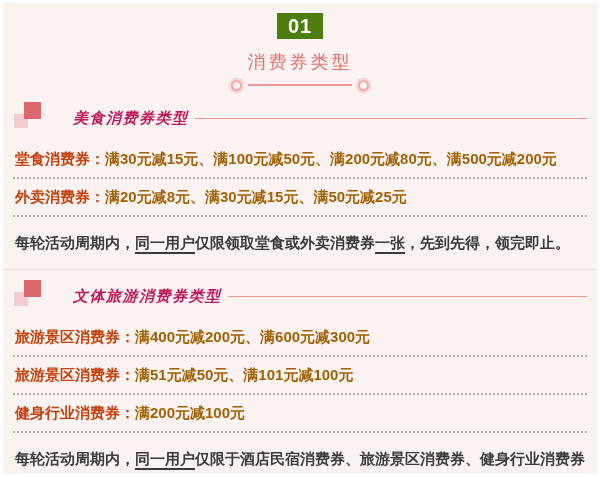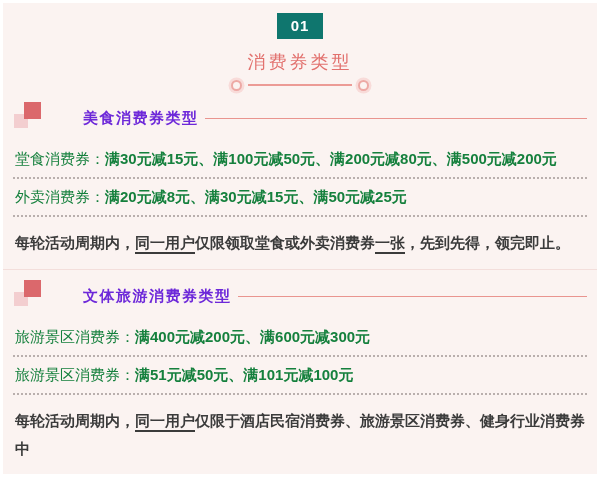--- a/index.html
+++ b/index.html
@@ -18,23 +18,23 @@
     width: 100%; height: 100%;
     box-sizing: border-box;
     background: #fbf3f1;
     padding: 0 10px;
     overflow: hidden;
   }
   
   .badge {
     width: 46px; height: 26px;
     margin: 10px auto 0;
-    background: #0f766e;
+    background: #4d7c0f;
     color: #ffffff;
-    font-size: 15px; font-weight: 700;
+    font-size: 20px; font-weight: 700;
     text-align: center; line-height: 26px;
     letter-spacing: 1px;
   }
   .title {
     margin-top: 11px;
     text-align: center;
     color: #e2716e;
     font-size: 18px;
     font-weight: 400;
     letter-spacing: 3px;
@@ -64,39 +64,40 @@
   .sec-head {
     margin-top: 8px;
     display: flex;
     align-items: center;
     height: 36px;
   }
   .sq-icon { position: relative; width: 40px; height: 32px; flex: 0 0 40px; }
   .sq-dark { position: absolute; left: 11px; top: 0; width: 17px; height: 17px; background: #db686c; z-index: 2; }
   .sq-light { position: absolute; left: 1px; top: 12px; width: 14px; height: 14px; background: #f3ced0; z-index: 1; }
   .sec-title {
-    margin-left: 30px;
-    color: #6d28d9;
+    margin-left: 20px;
+    color: #be185d;
     font-size: 15px;
     font-weight: 700;
     letter-spacing: 1.5px;
     white-space: nowrap;
+    font-style: italic;
   }
   .sec-line { flex: 1; height: 1px; background: #e9948f; margin-left: 6px; }
   
   .rows { margin-top: 5px; }
   .row {
     padding: 8px 0 8px 2px;
     border-bottom: 2px dotted #b9afad;
     font-size: 15px;
     line-height: 20px;
     white-space: nowrap;
   }
-  .row .label { color: #15803d; font-weight: 400; }
-  .row .value { color: #15803d; font-weight: 600; }
+  .row .label { color: #c2410c; font-weight: 700; }
+  .row .value { color: #a16207; font-weight: 600; }
   
   .note {
     margin: 0;
     padding: 12px 2px 10px;
     color: #3b3b3b;
     font-size: 15px;
     font-weight: 700;
     line-height: 28px;
   }
   .note u {
@@ -151,18 +152,21 @@
         <span class="sec-title">文体旅游消费券类型</span>
         <span class="sec-line"></span>
       </div>
       <div class="rows">
         <div class="row">
           <span class="label">旅游景区消费券：</span><span class="value">满400元减200元、满600元减300元</span>
         </div>
         <div class="row">
           <span class="label">旅游景区消费券：</span><span class="value">满51元减50元、满101元减100元</span>
         </div>
+        <div class="row">
+          <span class="label">健身行业消费券：</span><span class="value">满200元减100元</span>
+        </div>
       </div>
       <p class="note"><span>每轮活动周期内，</span><u>同一用户</u><span>仅限于酒店民宿消费券、旅游景区消费券、健身行业消费券中</span></p>
     </div>
 
   </div>
 </div>
 
 </body></html>

